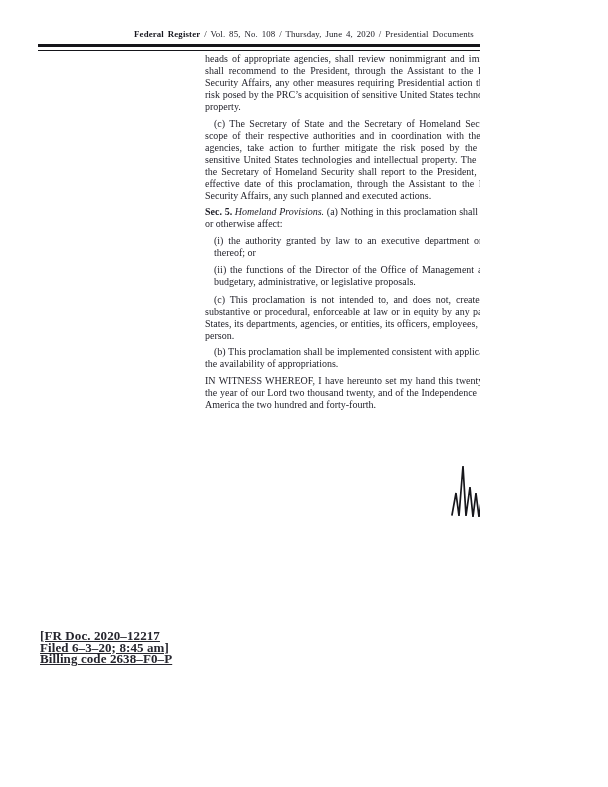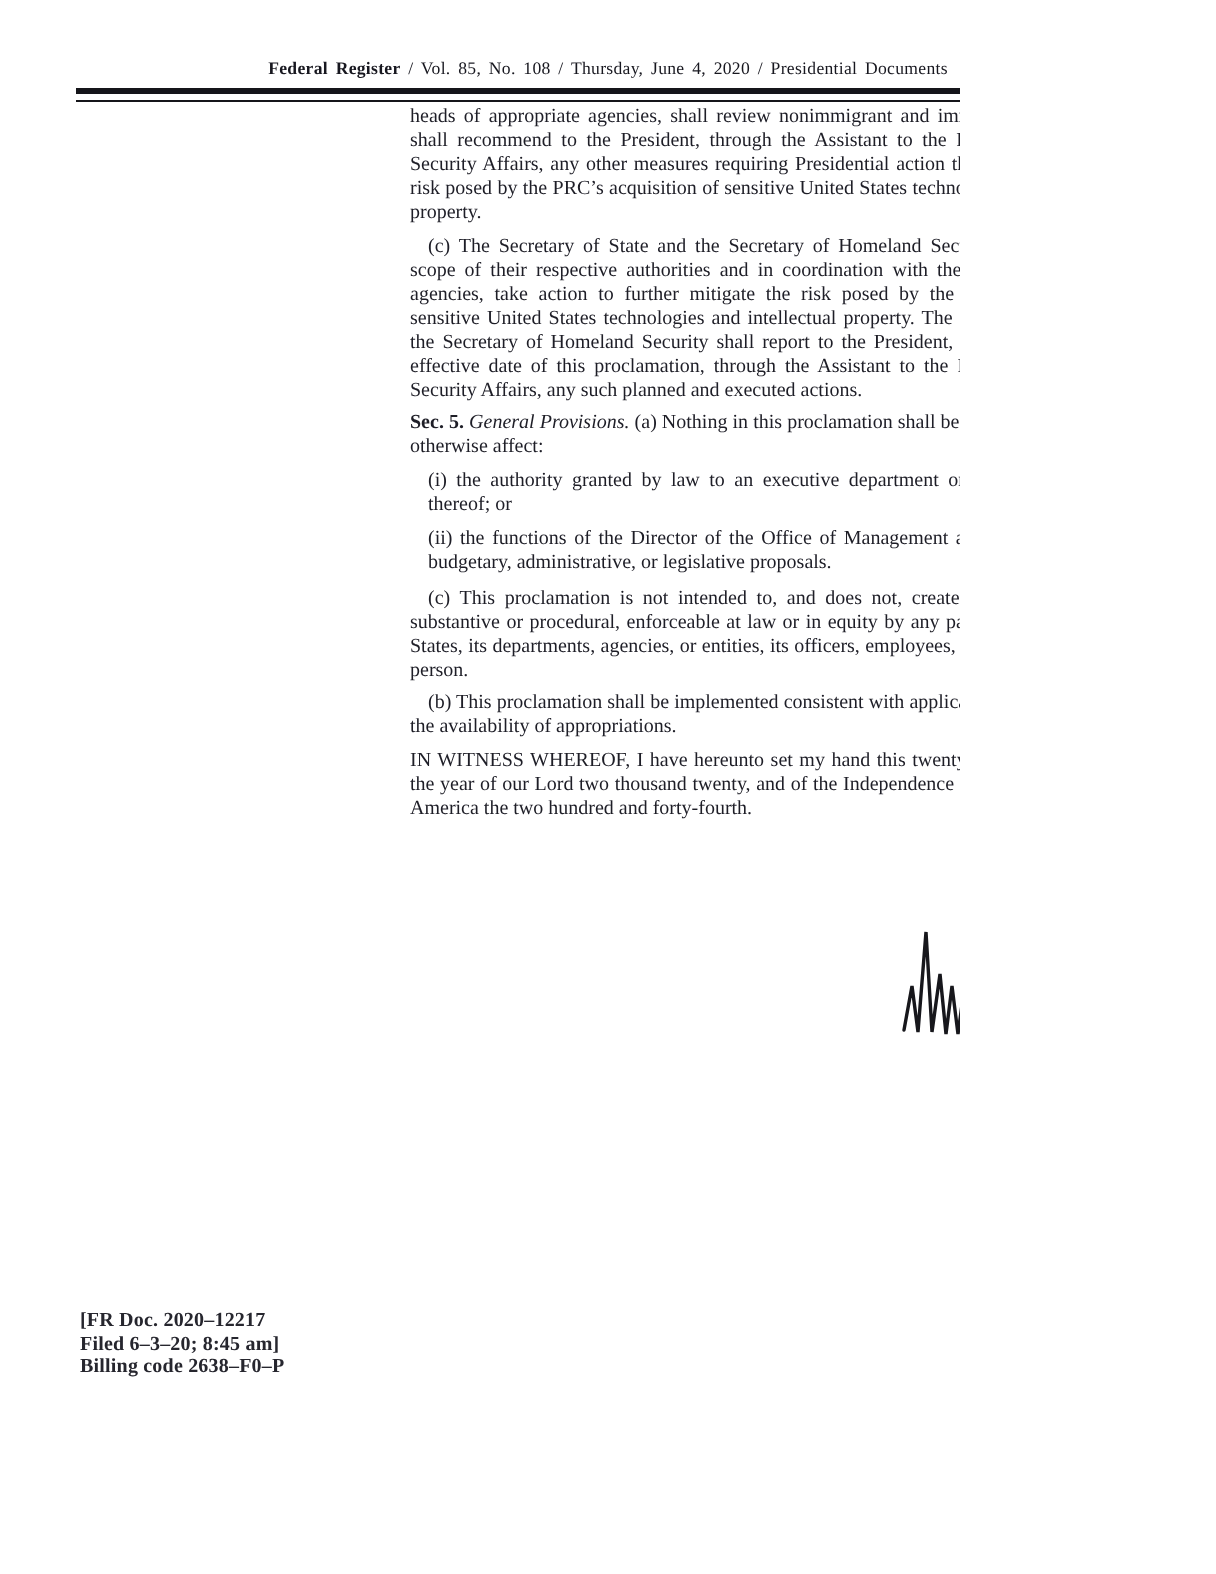--- a/index.html
+++ b/index.html
@@ -62,44 +62,45 @@
   
   .signature {
     position: absolute;
     left: 450px;
     top: 461px;
   }
   
   .footer {
     position: absolute;
     left: 40px;
-    top: 655px;
-    font-size: 10px;
+    top: 630px;
+    font-size: 13px;
     font-weight: bold;
     line-height: 11.5px;
     letter-spacing: 0.1px;
     color: #26262e;
+    text-decoration: underline;
   }
 </style>
 </head>
 <body>
 
 <div class="page">
 
   <div class="header">
     <span class="journal">Federal Register</span><span> / Vol. 85, No. 108 / Thursday, June 4, 2020 / Presidential Documents</span>
     <span class="page-number">59779</span>
   </div>
 
   <div class="header-rule"></div>
 
   <div class="content">
     <p>heads of appropriate agencies, shall review nonimmigrant and immigrant programs and shall recommend to the President, through the Assistant to the President for National Security Affairs, any other measures requiring Presidential action that would mitigate the risk posed by the PRC’s acquisition of sensitive United States technologies and intellectual property.</p>
     <p class="indent">(c) The Secretary of State and the Secretary of Homeland Security shall, within the scope of their respective authorities and in coordination with the heads of appropriate agencies, take action to further mitigate the risk posed by the PRC’s acquisition of sensitive United States technologies and intellectual property. The Secretary of State and the Secretary of Homeland Security shall report to the President, within 60 days of the effective date of this proclamation, through the Assistant to the President for National Security Affairs, any such planned and executed actions.</p>
-    <p><span class="sec-label">Sec. 5. </span><span class="sec-head">General Provisions. </span><span>(a) Nothing in this proclamation shall be construed to impair or otherwise affect:</span></p>
+    <p><span class="sec-label">Sec. 5. </span><span class="sec-head">Homeland Provisions. </span><span>(a) Nothing in this proclamation shall be construed to impair or otherwise affect:</span></p>
     <p class="clause">(i) the authority granted by law to an executive department or agency, or the head thereof; or</p>
     <p class="clause">(ii) the functions of the Director of the Office of Management and Budget relating to budgetary, administrative, or legislative proposals.</p>
     <p class="indent">(c) This proclamation is not intended to, and does not, create any right or benefit, substantive or procedural, enforceable at law or in equity by any party against the United States, its departments, agencies, or entities, its officers, employees, or agents, or any other person.</p>
     <p class="indent">(b) This proclamation shall be implemented consistent with applicable law and subject to the availability of appropriations.</p>
     <p>IN WITNESS WHEREOF, I have hereunto set my hand this twenty-ninth day of May, in the year of our Lord two thousand twenty, and of the Independence of the United States of America the two hundred and forty-fourth.</p>
   </div>
 
   <svg class="signature" width="122" height="86" viewBox="0 0 122 86" aria-hidden="true">
     <path d="M2 54 L6 32 L9 55 L13 5 L16 55 L20 26 L23 56 L26 32 L29 56
              L32 34 L35 57 L38 12 L40 56 L43 30 L46 57 L49 4 L51 40 L52 57

